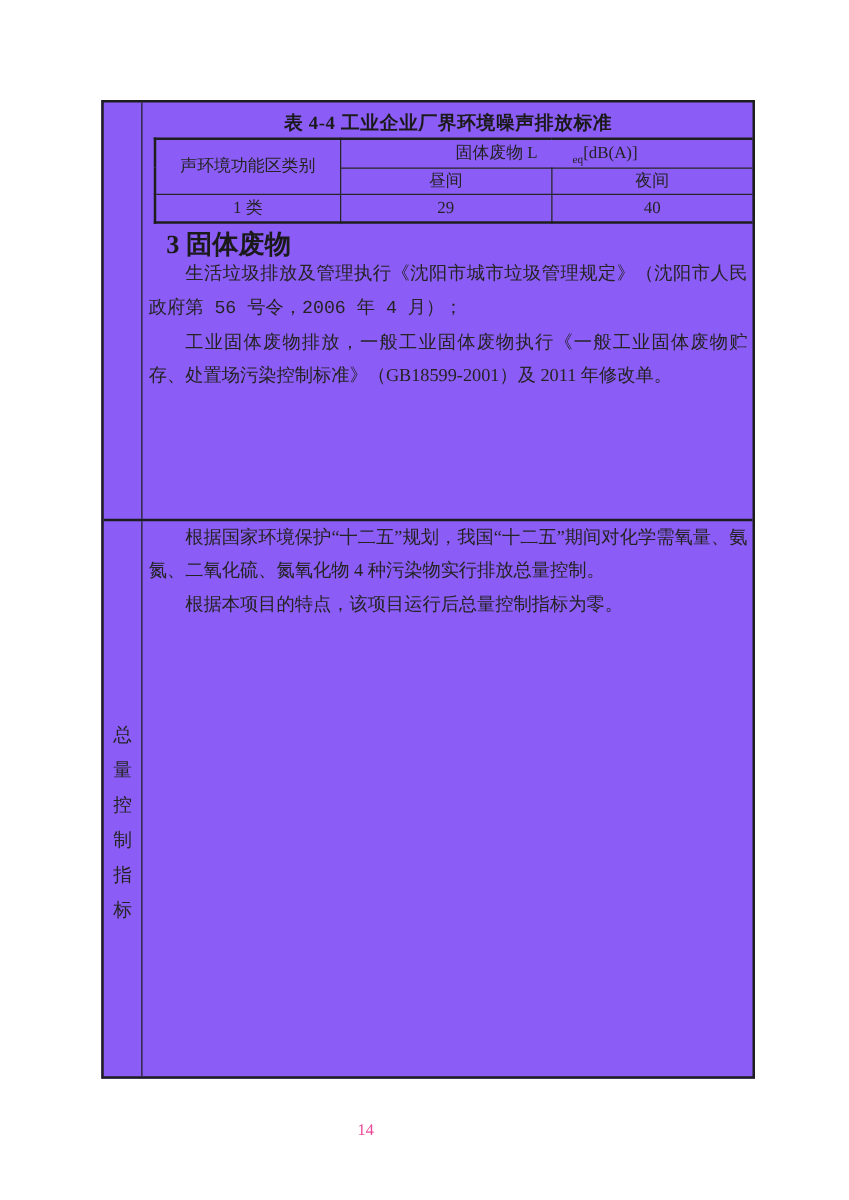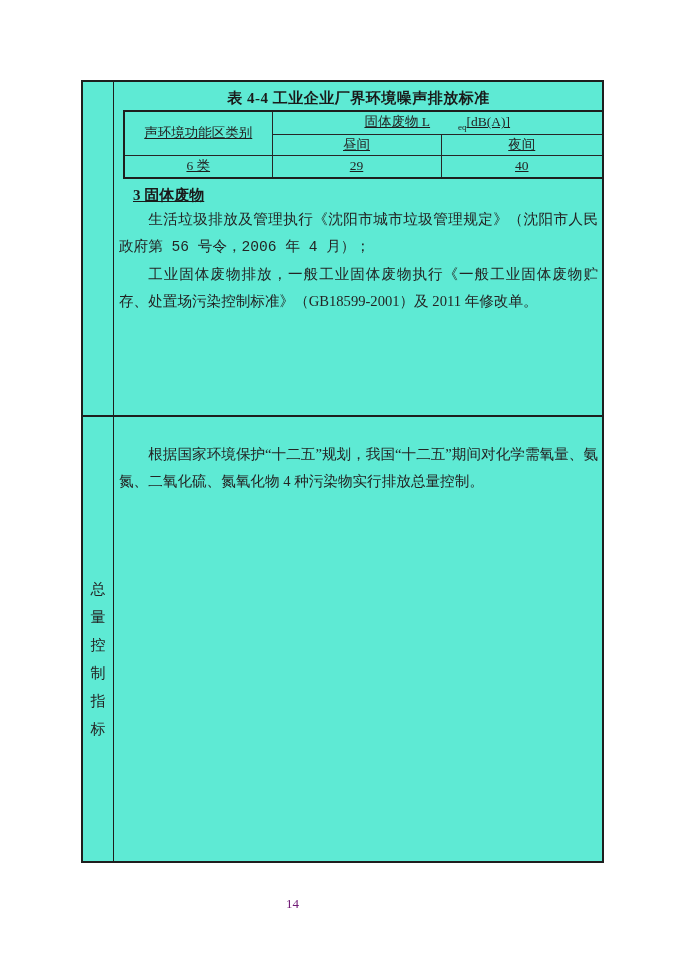--- a/index.html
+++ b/index.html
@@ -10,21 +10,21 @@
     color:#1d1d1d;
     -webkit-font-smoothing:antialiased;
   }
   .doc-box {
     position:absolute;
     left:81px; top:80px;
     width:523px; height:783px;
     border:2px solid #1e1e1e;
     display:flex;
     flex-direction:column;
-    background:#5eead4;
+    background:#8b5cf6;
   }
   .section { display:flex; flex-direction:row; }
   .section-top { height:335px; border-bottom:2px solid #1e1e1e; }
   .section-bottom { flex:1; }
   .side-cell {
     width:31px;
     flex:0 0 31px;
     border-right:1.5px solid #1e1e1e;
   }
   .side-cell.vertical-label {
@@ -53,60 +53,58 @@
     font-weight:bold;
     font-size:15px;
     letter-spacing:0.5px;
     color:#1a1a1a;
   }
   table.noise-table {
     border-collapse:collapse;
     margin-left:4px;
     width:479px;
     table-layout:fixed;
-    text-decoration:underline;
   }
   table.noise-table td {
     border:1px solid #262626;
     text-align:center;
     vertical-align:middle;
     font-size:13.5px;
     color:#242424;
     padding:0;
   }
   table.noise-table { border:2px solid #1e1e1e; }
   table.noise-table tr.r1 td { height:23px; }
   table.noise-table tr.r2 td { height:21px;margin-left:24px; }
   table.noise-table tr.r3 td { height:23px; }
   table.noise-table sub { font-size:9px;padding-left:28px; }
   .sw-heading {
     margin:6px 0 0 14px;
     font-weight:bold;
-    font-size:15px;
+    font-size:21px;
     line-height:20px;
     color:#1a1a1a;
-    text-decoration:underline;
   }
   .para {
     font-size:14.6px;
     line-height:27px;
     text-align:justify;
     text-indent:2em;
     color:#242424;
   }
   .section-top .para:first-of-type { margin-top:2px;font-family:Liberation Mono, monospace; }
-  .section-bottom .main-cell { padding-top:24px; }
+  .section-bottom .main-cell { padding-top:0; }
   .page-number {
     position:absolute;
     left:0; top:895px;
     width:561px;
     text-align:center;
     font-size:13px;
     line-height:18px;
-    color:#701a75;
+    color:#ec4899;
     padding-left:24px;
   }
 </style>
 </head>
 <body>
 
 <div class="doc-box">
 
   <div class="section section-top">
     <div class="side-cell"></div>
@@ -123,21 +121,21 @@
         <tbody>
           <tr class="r1">
             <td rowspan="2">声环境功能区类别</td>
             <td colspan="2"><span>固体废物 L</span><sub>eq</sub><span>[dB(A)]</span></td>
           </tr>
           <tr class="r2">
             <td>昼间</td>
             <td>夜间</td>
           </tr>
           <tr class="r3">
-            <td>6 类</td>
+            <td>1 类</td>
             <td>29</td>
             <td>40</td>
           </tr>
         </tbody>
       </table>
 
       <div class="sw-heading">3  固体废物</div>
 
       <p class="para">生活垃圾排放及管理执行《沈阳市城市垃圾管理规定》（沈阳市人民政府第 56 号令，2006 年 4 月）；</p>
       <p class="para">工业固体废物排放，一般工业固体废物执行《一般工业固体废物贮存、处置场污染控制标准》（GB18599-2001）及 2011 年修改单。</p>
@@ -149,18 +147,19 @@
     <div class="side-cell vertical-label">
       <span>总</span>
       <span>量</span>
       <span>控</span>
       <span>制</span>
       <span>指</span>
       <span>标</span>
     </div>
     <div class="main-cell">
       <p class="para">根据国家环境保护“十二五”规划，我国“十二五”期间对化学需氧量、氨氮、二氧化硫、氮氧化物 4 种污染物实行排放总量控制。</p>
+      <p class="para">根据本项目的特点，该项目运行后总量控制指标为零。</p>
     </div>
   </div>
 
 </div>
 
 <div class="page-number">14</div>
 
 </body></html>

